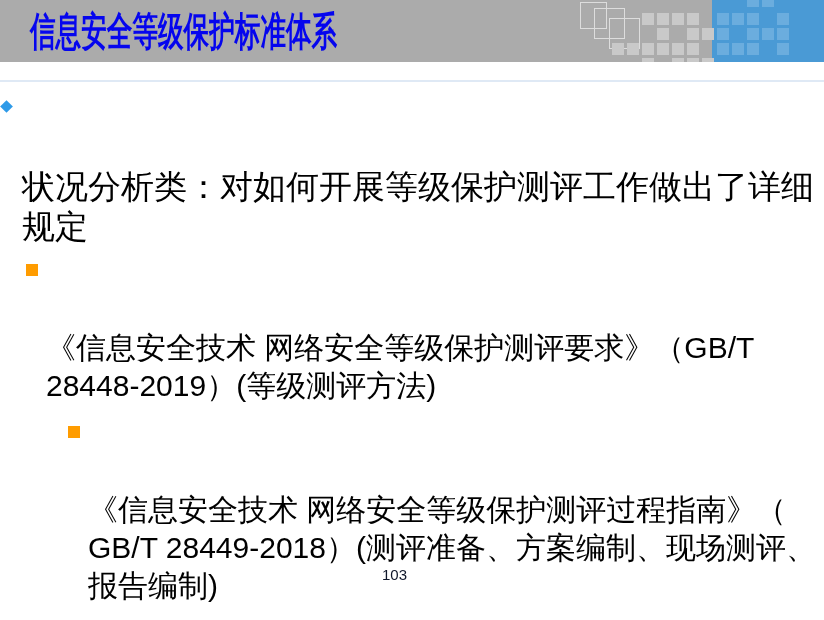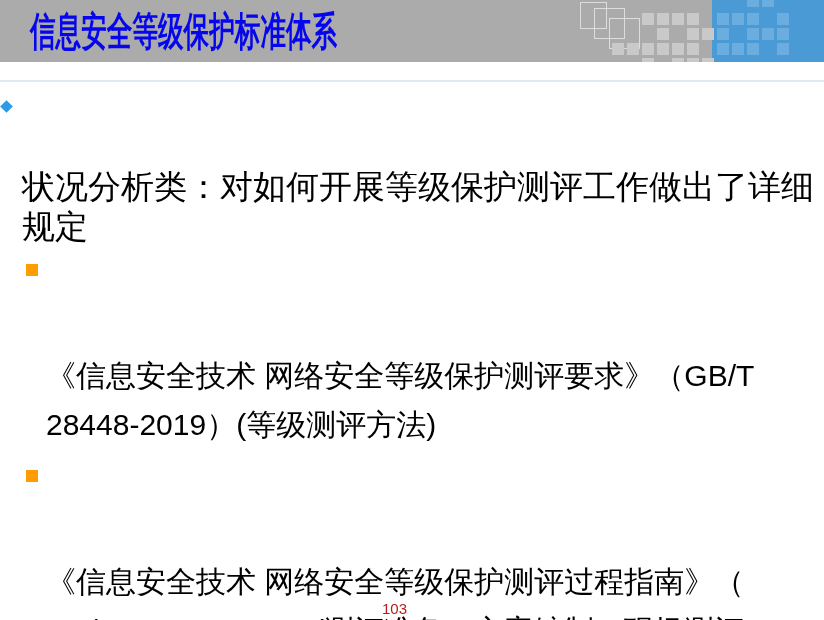--- a/index.html
+++ b/index.html
@@ -26,34 +26,34 @@
     background:#dfe9f5;
   }
   .decor-sq{position:absolute;}
   
   .content{position:absolute;left:0;top:87px;width:824px;}
   .item{
     position:relative;white-space:pre-line;color:#000000;
     font-weight:normal;
   }
   .item.l1{padding-left:22px;font-size:33px;line-height:40px;}
-  .item.l2{padding-left:46px;font-size:30px;line-height:49px;}
+  .item.l2{padding-left:46px;font-size:30px;line-height:38px;}
   .mt6{margin-top:6px;}
-  .mt10{margin-top:10px;}
+  .mt10{margin-top:10px;margin-left:42px;}
   .mt4{margin-top:4px;}
   .diamond{
     position:absolute;left:2px;top:15px;width:9px;height:9px;
     background:#2e9ae8;transform:rotate(45deg);
   }
   .sqbullet{
     position:absolute;left:26px;top:11px;width:12px;height:12px;
     background:#ff9c00;
   }
   .page-number{
-    position:absolute;left:382px;top:600px;font-size:15px;color:#b91c1c;
+    position:absolute;left:382px;top:566px;font-size:15px;color:#0f172a;
   }
 </style>
 </head>
 <body>
 
 <div class="slide">
 
   <div class="header" id="decor">
     <div class="blue-block"></div>
     <h1 class="title">信息安全等级保护标准体系</h1>

